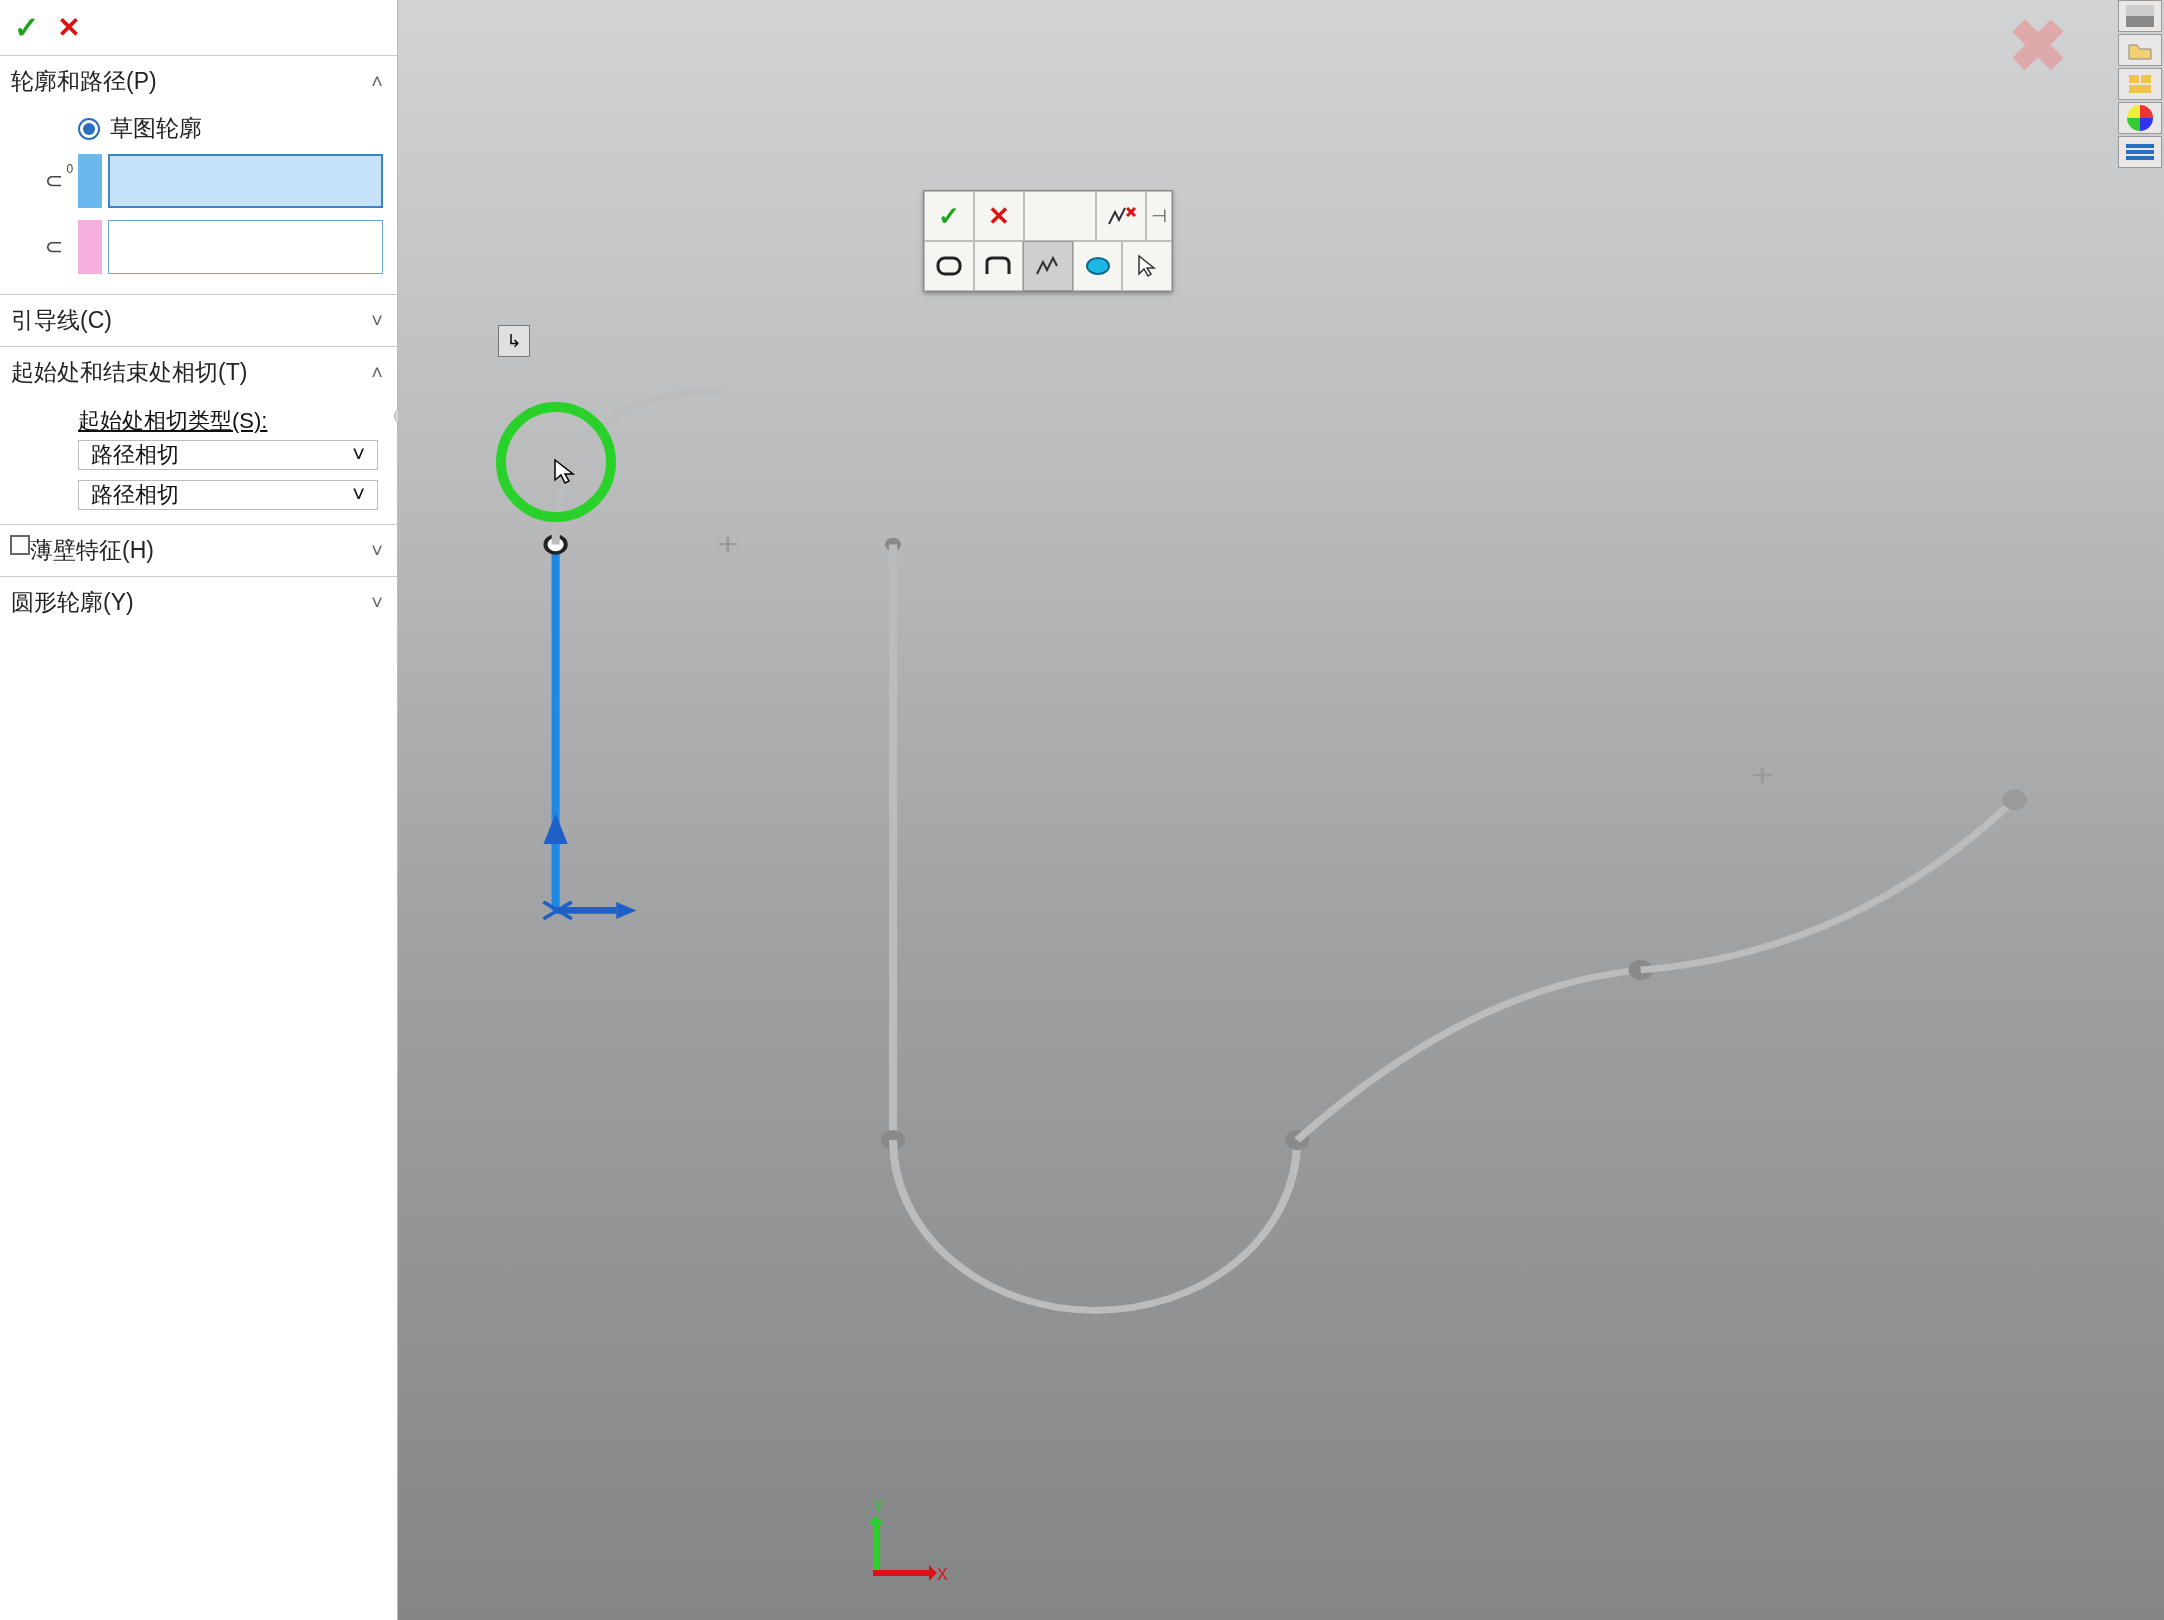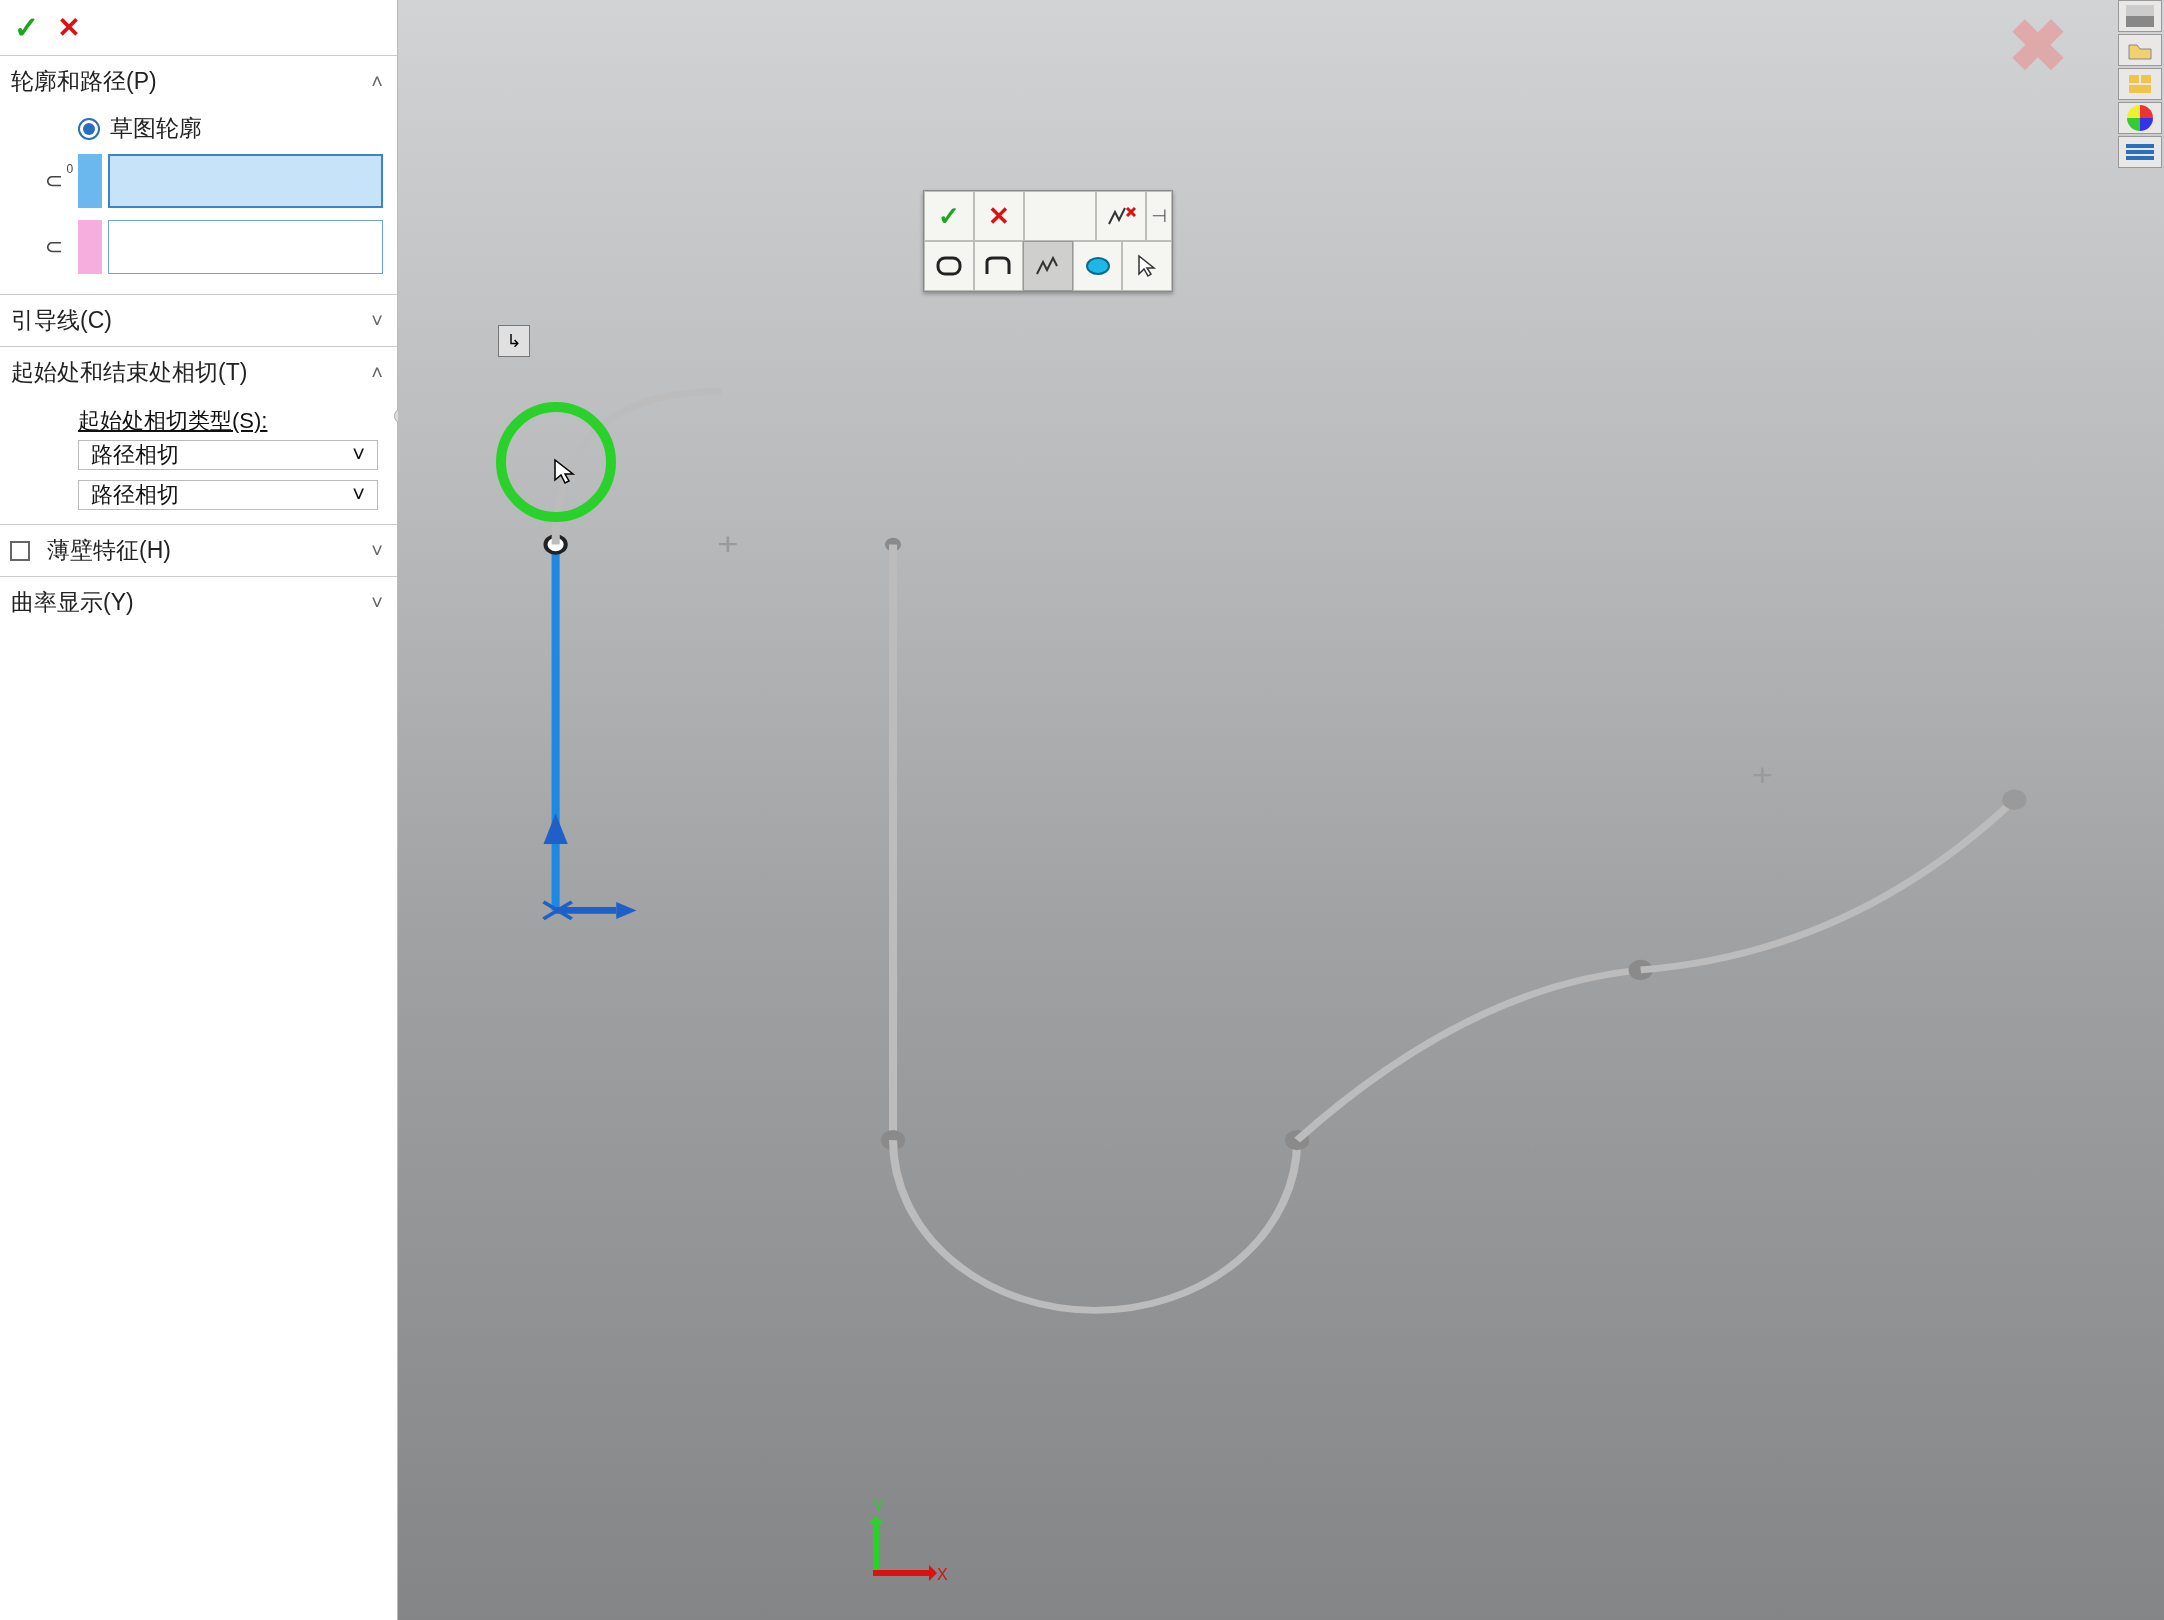--- a/index.html
+++ b/index.html
@@ -195,31 +195,31 @@
       <div style="height:10px"></div>
       <div class="select">
         <span>路径相切</span>
         <span>˅</span>
       </div>
     </div>
   </div>
 
   <div class="section">
     <div class="section-header chk-row">
-      <div style="display:flex;align-items:center;gap:17px">
+      <div style="display:flex;gap:0">
         <span class="chk"></span>
         <span>薄壁特征(H)</span>
       </div>
       <span class="chev">˅</span>
     </div>
   </div>
 
   <div class="section">
     <div class="section-header">
-      <span>曲率显示(Y)</span>
+      <span>圆形轮廓(Y)</span>
       <span class="chev">˅</span>
     </div>
   </div>
 
   <div class="filler"></div>
 </div>
 
 <div class="edge-bar"></div>
 <div class="edge-dot"></div>
 

